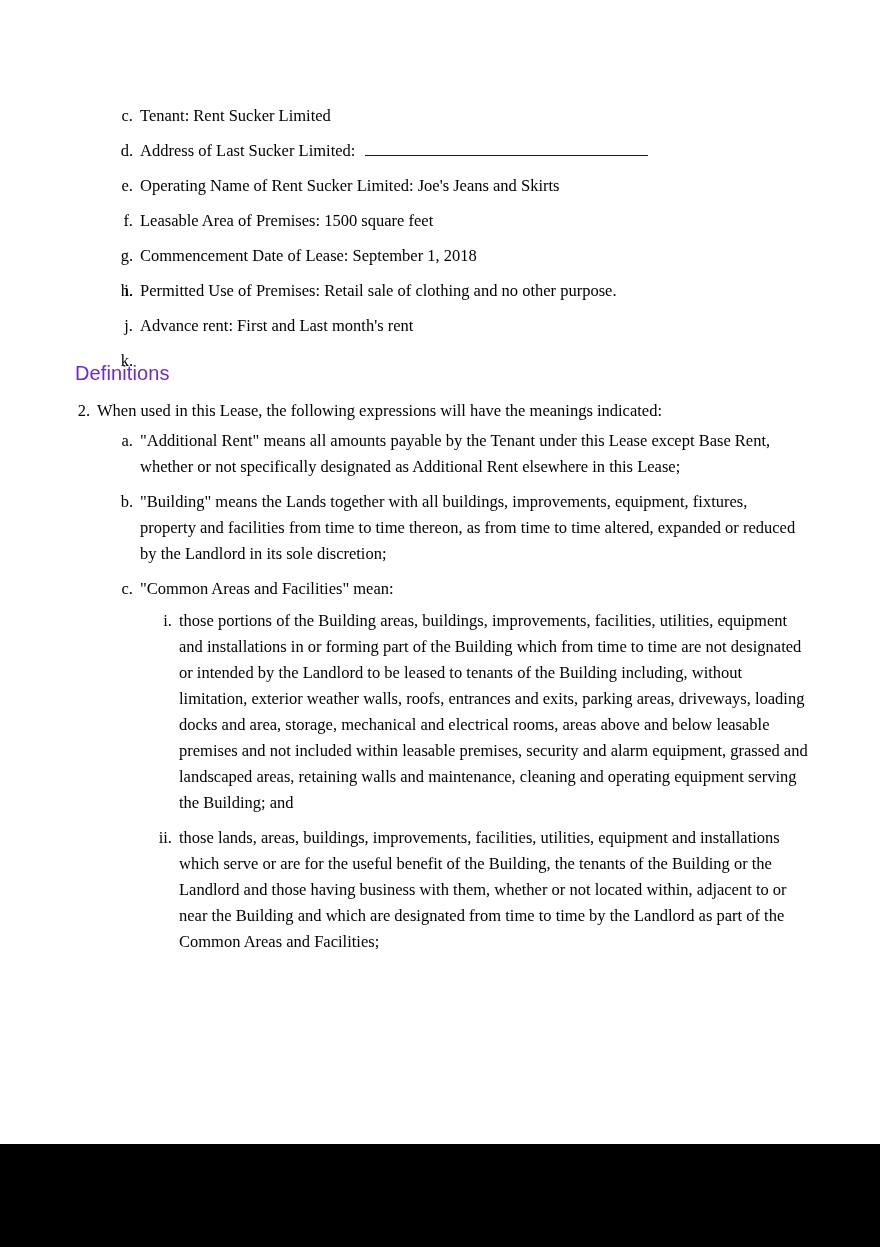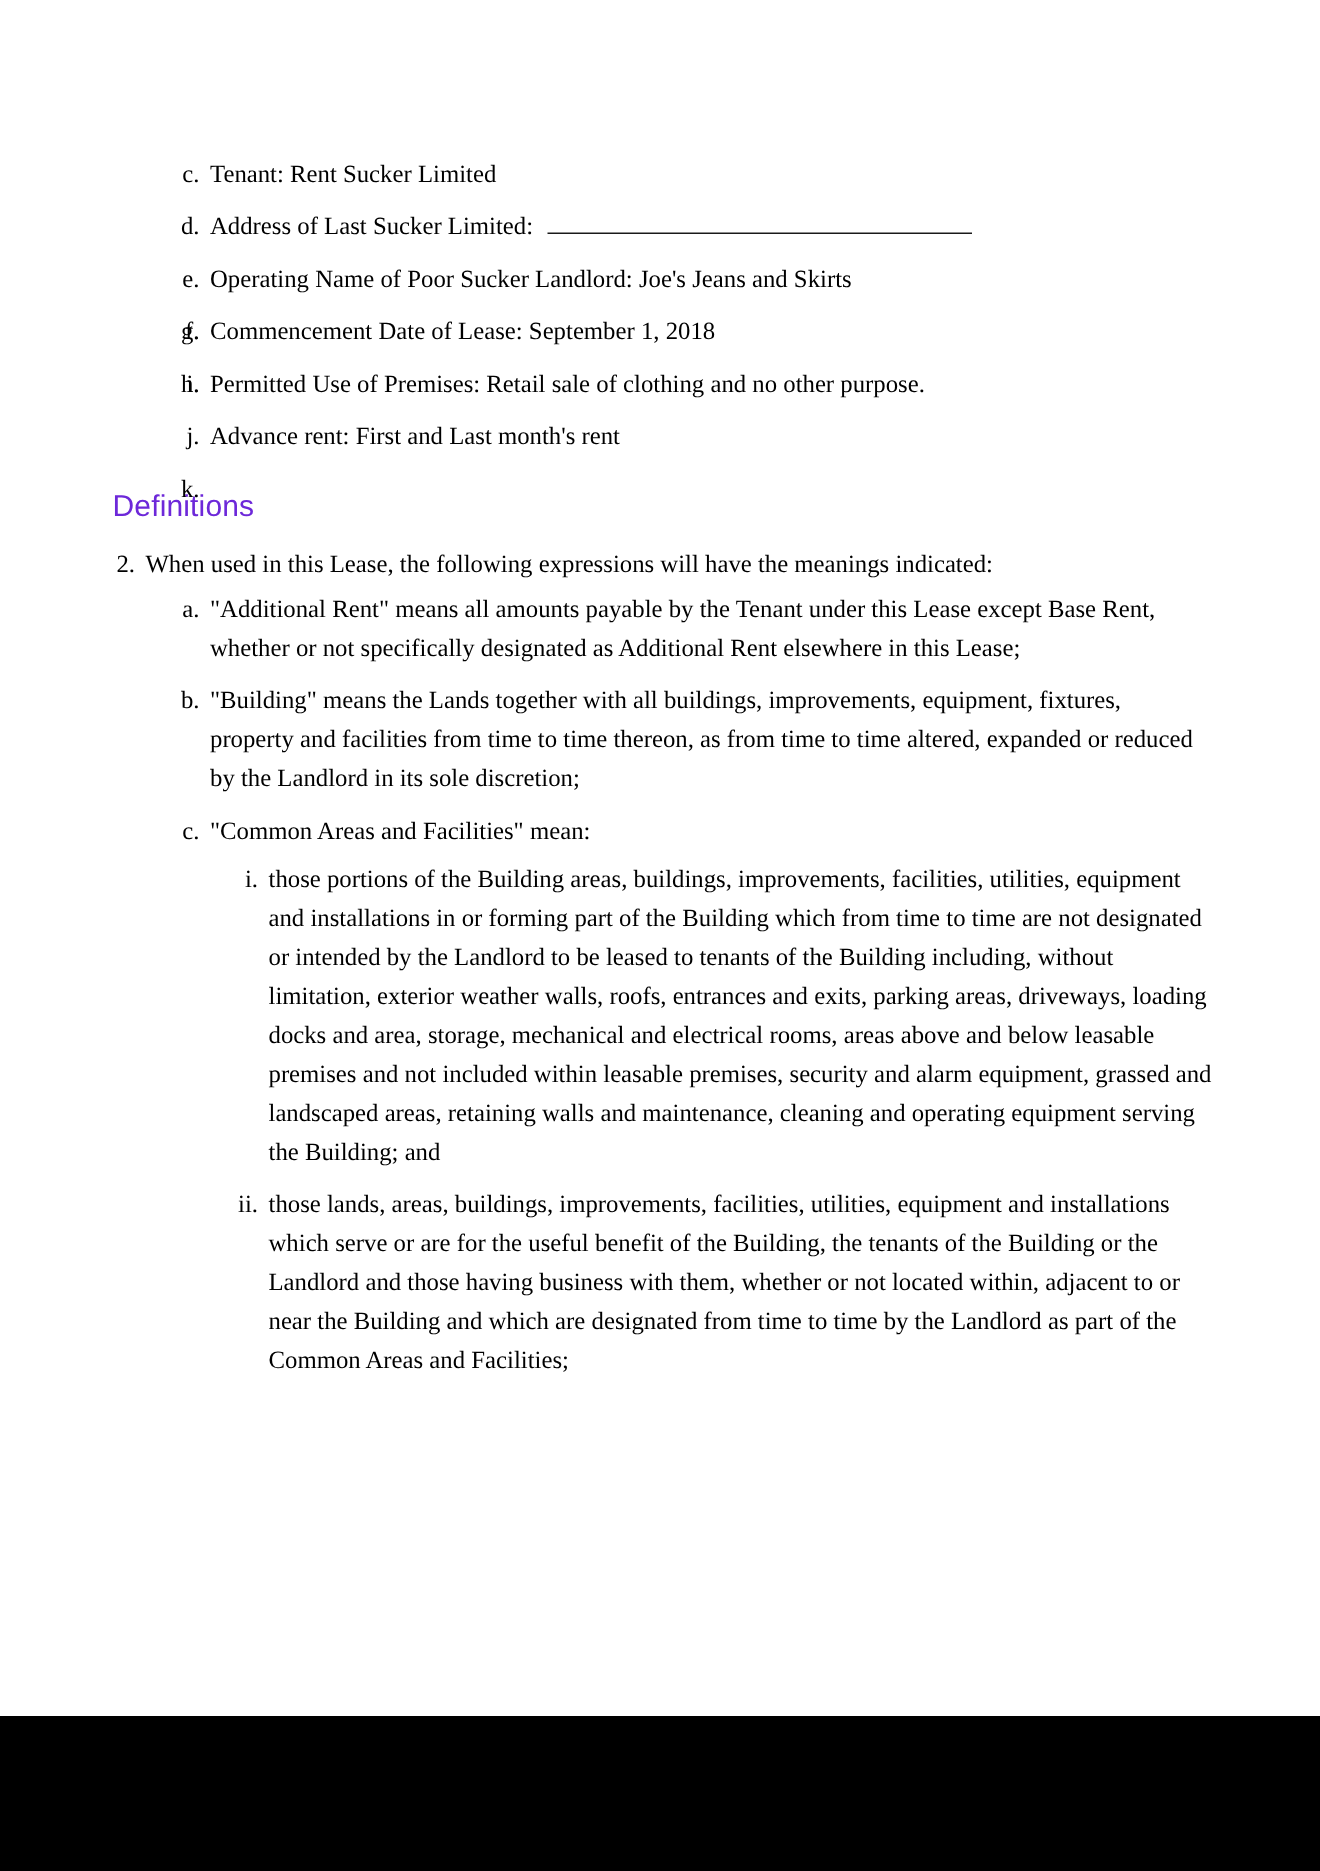--- a/index.html
+++ b/index.html
@@ -139,25 +139,26 @@
         <span class="itext">Tenant: Rent Sucker Limited</span>
       </div>
 
       <div class="item lvl-alpha">
         <span class="marker">d.</span>
         <span class="itext">Address of Last Sucker Limited:</span><span class="fill-line"></span>
       </div>
 
       <div class="item lvl-alpha">
         <span class="marker">e.</span>
-        <span class="itext">Operating Name of Poor Sucker Landlord: Joe's Jeans and Skirts</span>
+        <span class="itext">Operating Name of Rent Sucker Limited: Joe's Jeans and Skirts</span>
       </div>
 
       <div class="item lvl-alpha">
         <span class="marker">f.</span>
+        <span class="itext">Leasable Area of Premises: 1500 square feet</span>
       </div>
 
       <div class="item lvl-alpha">
         <span class="marker">g.</span>
         <span class="itext">Commencement Date of Lease: September 1, 2018</span>
       </div>
 
       <div class="item lvl-alpha">
         <span class="marker">h.</span>
       </div>

